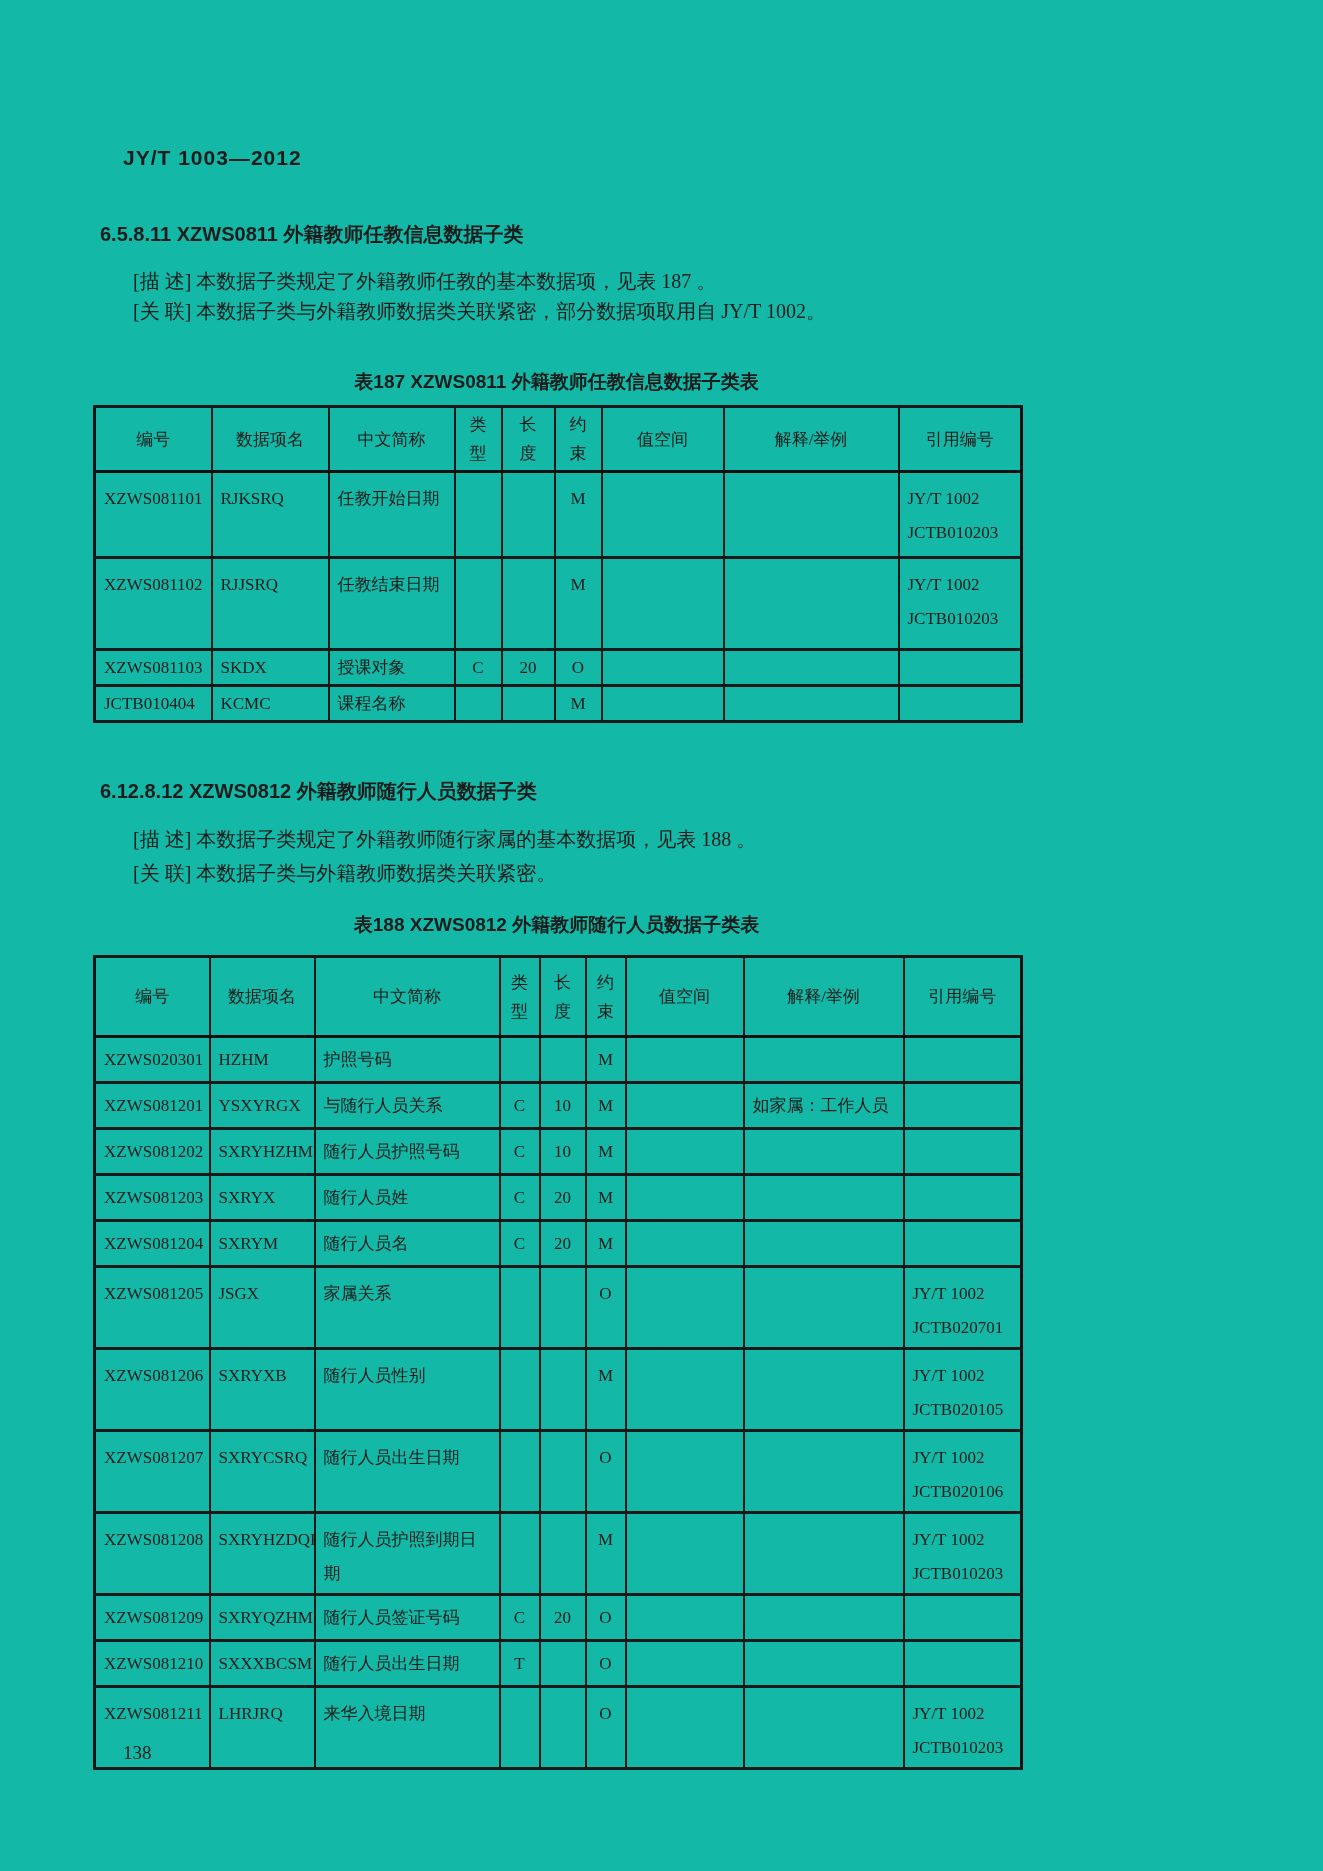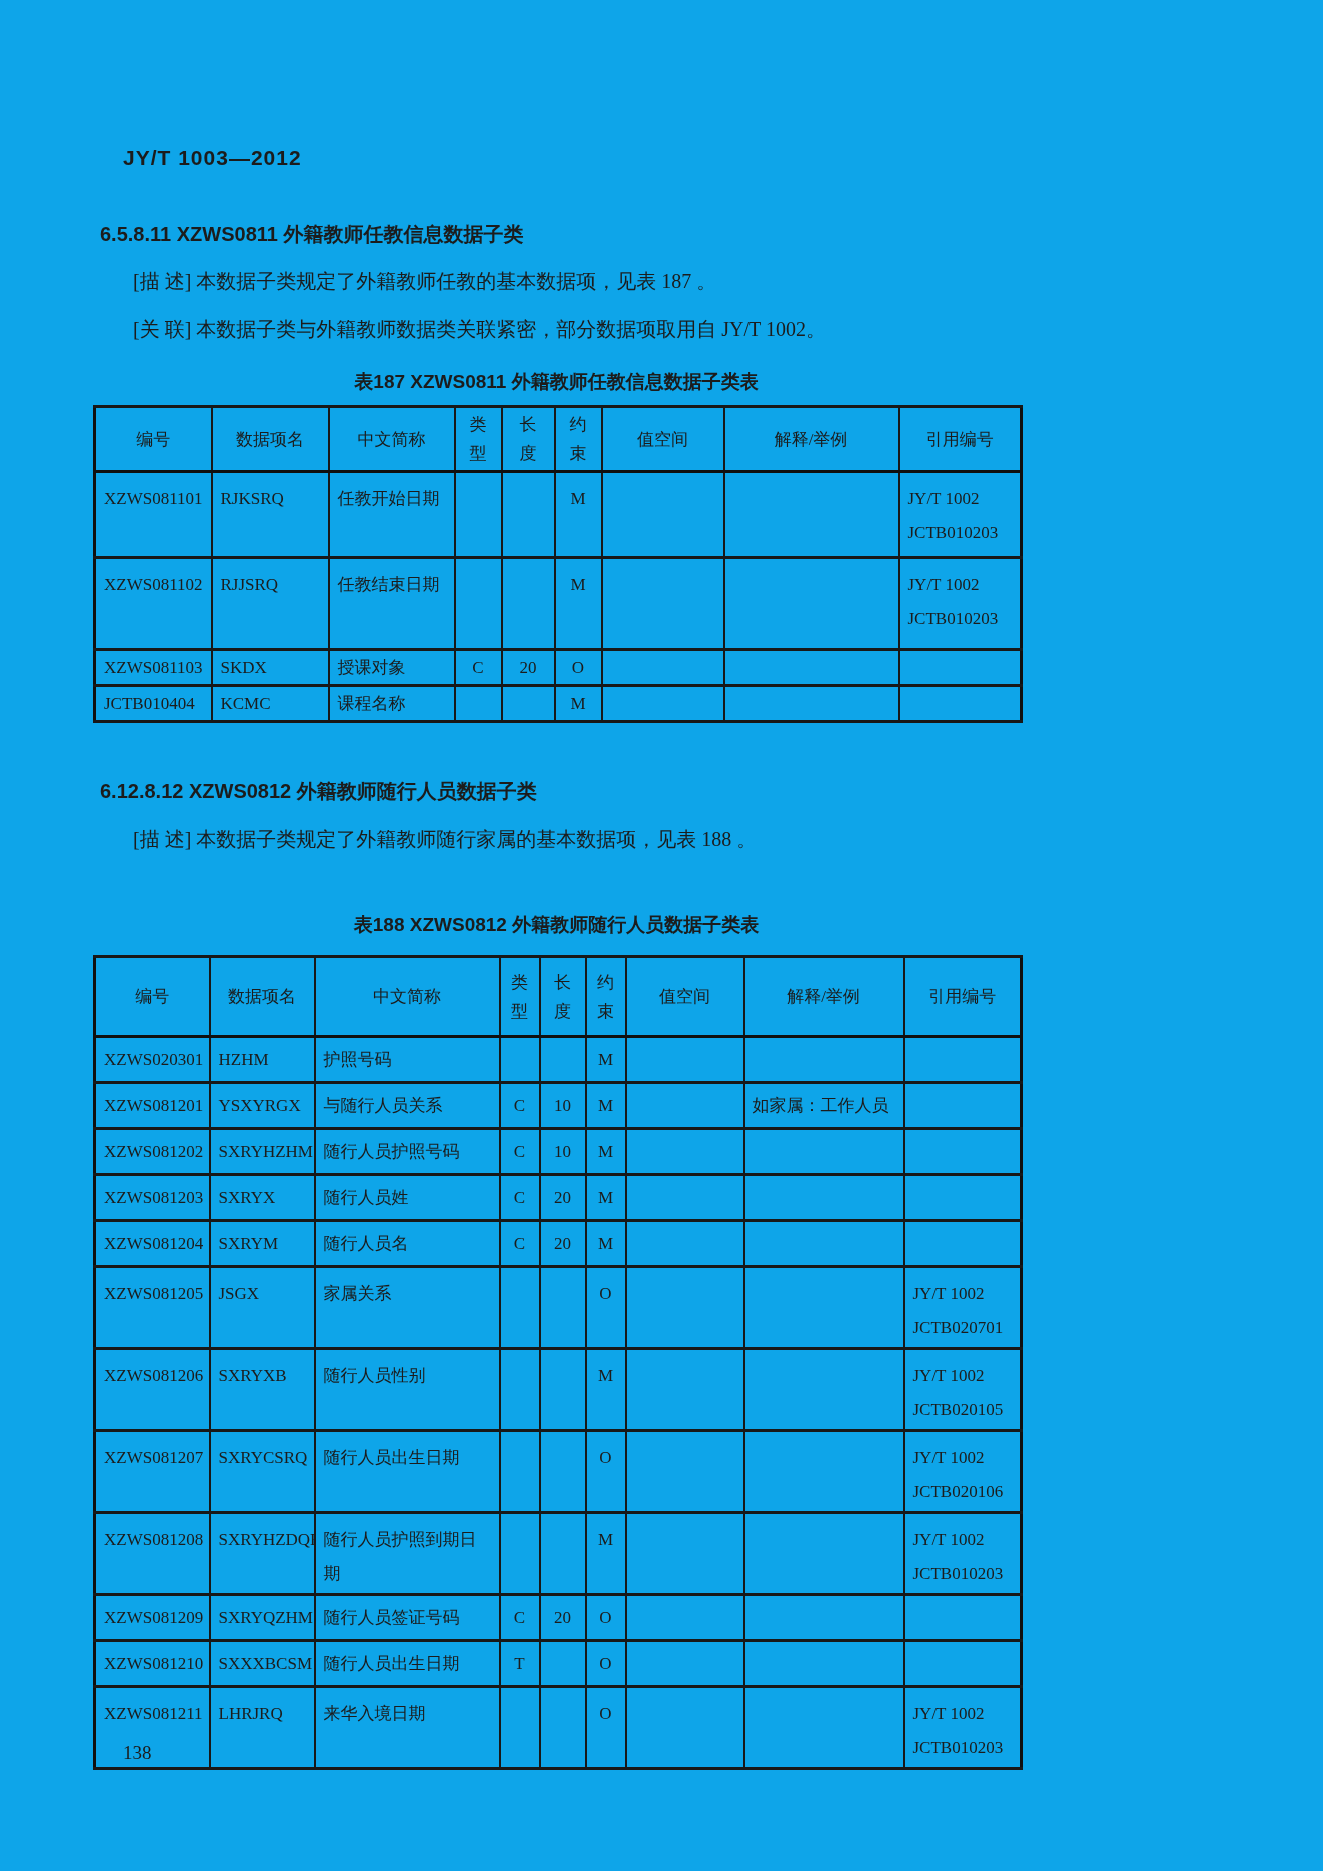--- a/index.html
+++ b/index.html
@@ -1,18 +1,18 @@
 <!DOCTYPE html>
 <html><head>
 <meta charset="utf-8">
 <style>
   html,body { margin:0; padding:0; background:#9c9c9c; }
   .page {
     position:relative; width:1323px; height:1871px; margin:0 auto;
-    background:#0ea5e9; color:#1c1c1c;
+    background:#14b8a6; color:#1c1c1c;
     font-family:"Liberation Serif","DejaVu Serif",serif;
   }
   .doc-code {
     position:absolute; left:123px; top:146px;
     font-family:"Liberation Sans","DejaVu Sans",sans-serif;
     font-weight:bold; font-size:21px; letter-spacing:1px;
   }
   .sec-heading {
     position:absolute; left:100px; margin:0;
     font-family:"Liberation Sans","DejaVu Sans",sans-serif;
@@ -50,21 +50,21 @@
 </style>
 </head>
 <body>
 
 <div class="page">
 
   <div class="doc-code">JY/T 1003—2012</div>
 
   <h2 class="sec-heading" style="top:221px;">6.5.8.11   XZWS0811 外籍教师任教信息数据子类</h2>
   <p class="para" style="top:268px;">[描 述] 本数据子类规定了外籍教师任教的基本数据项，见表 187  。</p>
-  <p class="para" style="top:316px;">[关 联] 本数据子类与外籍教师数据类关联紧密，部分数据项取用自 JY/T 1002。</p>
+  <p class="para" style="top:298px;">[关 联] 本数据子类与外籍教师数据类关联紧密，部分数据项取用自 JY/T 1002。</p>
 
   <div class="tbl-caption" style="top:369px;">表187   XZWS0811 外籍教师任教信息数据子类表</div>
 
   <table class="data-tbl" style="top:405px;">
       <colgroup>
         <col style="width: 117px;">
         <col style="width: 117px;">
         <col style="width: 126px;">
         <col style="width: 47px;">
         <col style="width: 53px;">
@@ -134,20 +134,21 @@
           <td class="c-center">M</td>
           <td class="c-left"></td>
           <td class="c-left"></td>
           <td class="c-left"></td>
         </tr>
       </tbody>
     </table>
 
   <h2 class="sec-heading" style="top:778px;">6.12.8.12   XZWS0812 外籍教师随行人员数据子类</h2>
   <p class="para" style="top:826px;">[描 述] 本数据子类规定了外籍教师随行家属的基本数据项，见表 188  。</p>
+  <p class="para" style="top:860px;">[关 联] 本数据子类与外籍教师数据类关联紧密。</p>
 
   <div class="tbl-caption" style="top:912px;">表188   XZWS0812 外籍教师随行人员数据子类表</div>
 
   <table class="data-tbl" style="top:955px;">
       <colgroup>
         <col style="width: 115px;">
         <col style="width: 105px;">
         <col style="width: 185px;">
         <col style="width: 40px;">
         <col style="width: 46px;">

